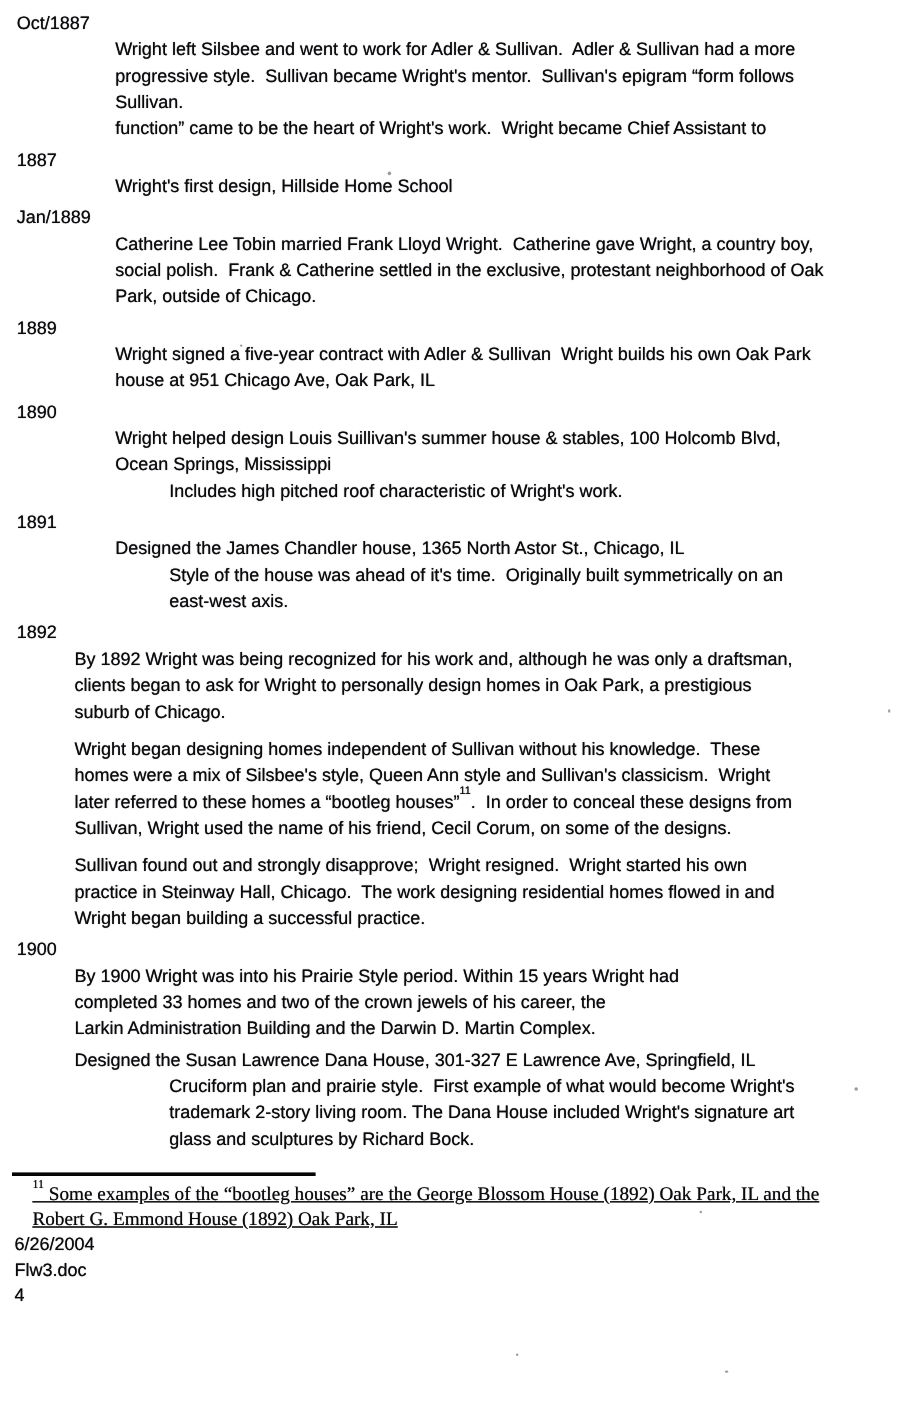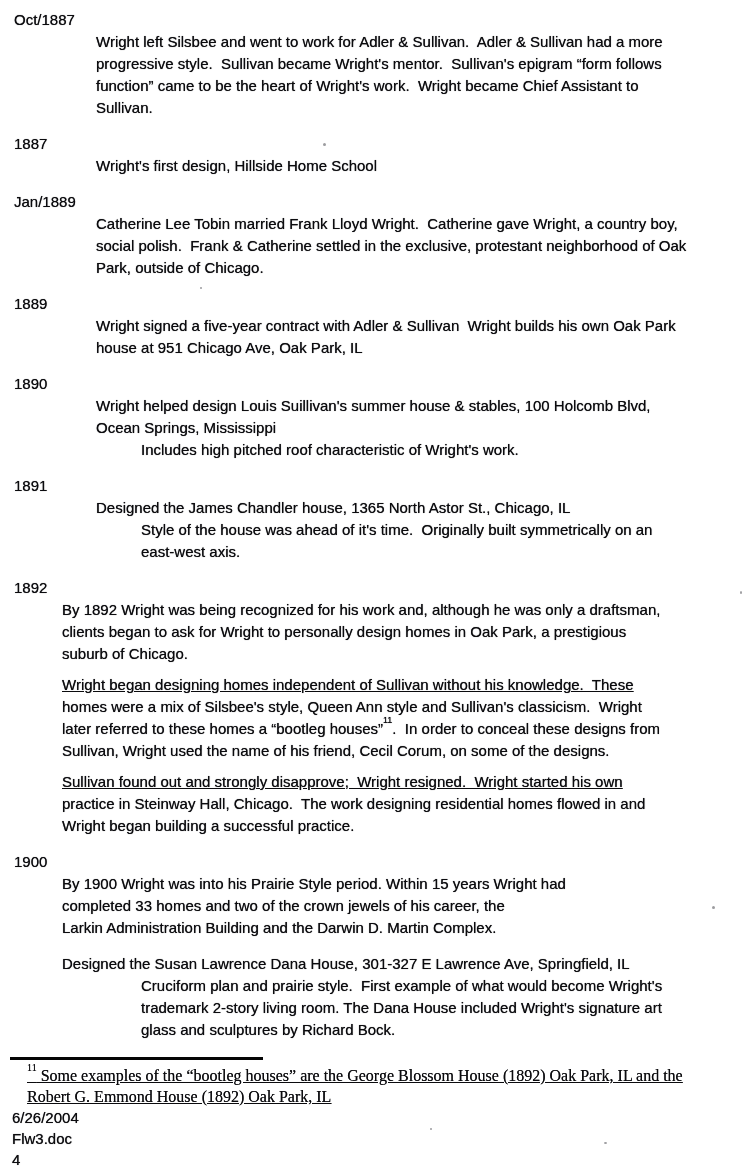--- a/index.html
+++ b/index.html
@@ -6,45 +6,45 @@
   body{
     width:750px;height:1169px;overflow:hidden;background:#ffffff;position:relative;
     font-family:"Liberation Sans",sans-serif;font-size:15px;line-height:22px;color:#0b0b0e;
   }
   .page{padding-top:9px;}
   .line{white-space:pre;text-shadow:0 0 0.7px rgba(10,10,14,0.85);}
   .date{padding-left:14px;}
   .i1{padding-left:96px;}
   .i1b{padding-left:62px;}
   .i2{padding-left:141px;}
-  .sec{margin-top:14px;}
+  .sec{margin-top:4px;}
   .sec:first-child{margin-top:0;}
-  .pgap{margin-top:9px;text-decoration:underline;}
+  .pgap{margin-top:9px;}
   sup.fnref{font-size:9px;position:relative;top:-5px;line-height:0;}
   .footnote-rule{margin:16px 0 5px 10px;width:253px;height:3px;background:#050505;}
   .fn{
     font-family:"Liberation Serif",serif;font-size:16px;line-height:21px;
     padding-left:27px;text-shadow:0 0 0.6px rgba(10,10,14,0.8);text-decoration:underline;
   }
   .fn sup.fnref{font-size:10px;top:-4px;}
   .footer-line{padding-left:12px;line-height:21px;}
   .footer-line:first-of-type{margin-top:7px;}
   .speck{position:absolute;background:#4a4a50;border-radius:50%;opacity:0.55;}
 </style>
 </head>
 <body>
 
 <div class="page">
 
   <section class="sec">
     <div class="line date">Oct/1887</div>
     <div class="line i1">Wright left Silsbee and went to work for Adler &amp; Sullivan.  Adler &amp; Sullivan had a more</div>
     <div class="line i1">progressive style.  Sullivan became Wright's mentor.  Sullivan's epigram “form follows</div>
+    <div class="line i1">Sullivan.</div>
     <div class="line i1">function” came to be the heart of Wright's work.  Wright became Chief Assistant to</div>
-    <div class="line i1">Sullivan.</div>
   </section>
 
   <section class="sec">
     <div class="line date">1887</div>
     <div class="line i1">Wright's first design, Hillside Home School</div>
   </section>
 
   <section class="sec">
     <div class="line date">Jan/1889</div>
     <div class="line i1">Catherine Lee Tobin married Frank Lloyd Wright.  Catherine gave Wright, a country boy,</div>

